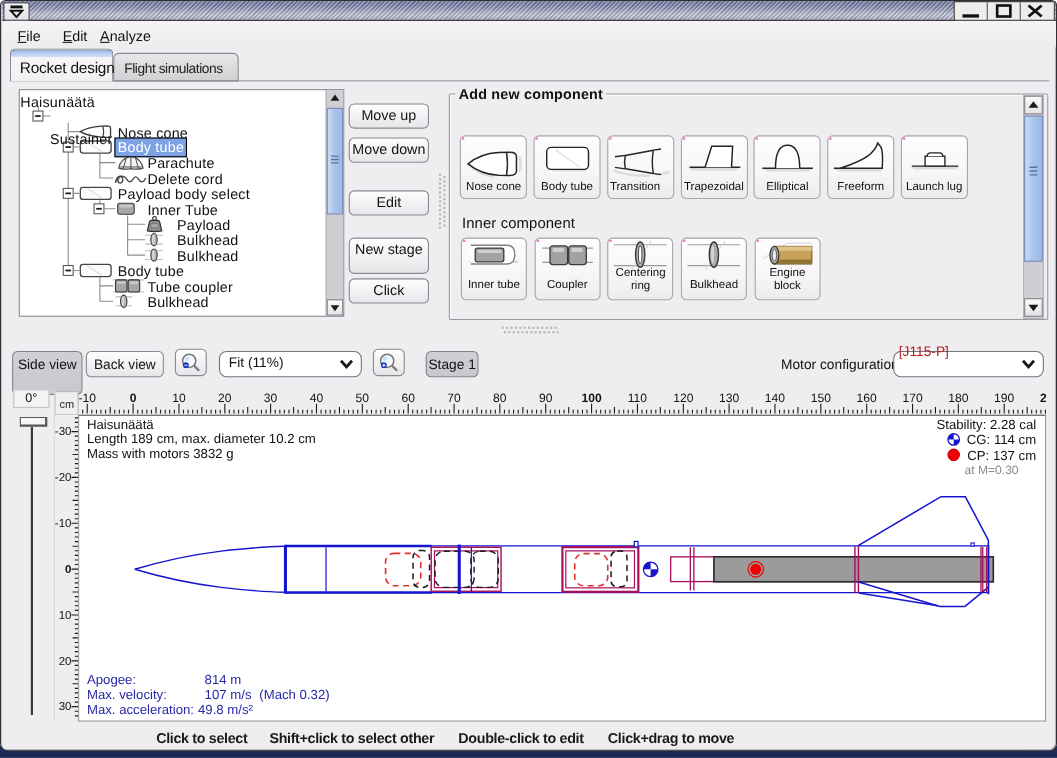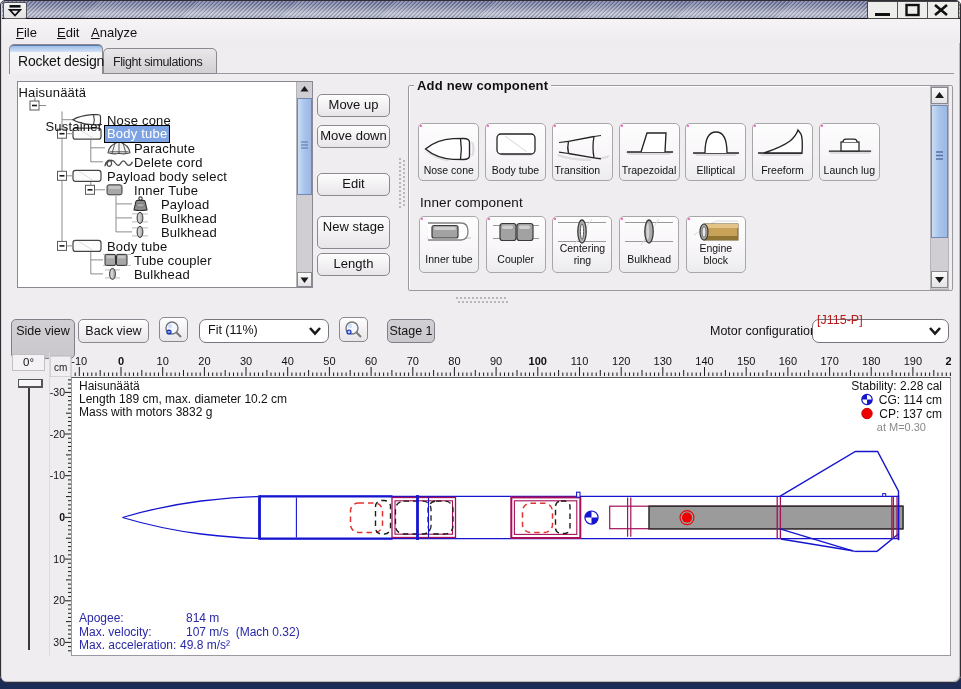--- a/index.html
+++ b/index.html
@@ -149,21 +149,21 @@
 <div class="abs" style="left:296px;top:97px;width:15px;height:97px;z-index:10;border:1px solid #7088b8;
  background:linear-gradient(90deg,#cadcf4 0%,#a8c4ea 50%,#9cb8e4 100%);"></div>
 <svg style="left:296px;top:138px;z-index:11;" width="15" height="14" viewBox="0 0 15 14">
  <path d="M4 3 H11 M4 6 H11 M4 9 H11" stroke="#5872a8" stroke-width="1.2"></path>
     </svg>
 
 <div class="btn" style="left:316px;top:93px;width:73px;height:23px;font-size:13px;line-height:20px;z-index:6;">Move up</div>
 <div class="btn" style="left:316px;top:124px;width:73px;height:23px;font-size:13px;line-height:20px;z-index:6;">Move down</div>
 <div class="btn" style="left:316px;top:172px;width:73px;height:23px;font-size:13px;line-height:20px;z-index:6;">Edit</div>
 <div class="btn" style="left:316px;top:215px;width:73px;height:33px;font-size:13px;line-height:20px;z-index:6;">New stage</div>
-<div class="btn" style="left:316px;top:252px;width:73px;height:23px;font-size:13px;line-height:20px;z-index:6;">Length</div>
+<div class="btn" style="left:316px;top:252px;width:73px;height:23px;font-size:13px;line-height:20px;z-index:6;">Click</div>
 <svg style="left:397px;top:157px;z-index:6;" width="8" height="50" viewBox="0 0 8 50">
 <rect x="1" y="0" width="2" height="2" fill="#b9b7bb"></rect>
       <rect x="5" y="2" width="2" height="2" fill="#b9b7bb"></rect>
       <rect x="1" y="4" width="2" height="2" fill="#b9b7bb"></rect>
       <rect x="5" y="6" width="2" height="2" fill="#b9b7bb"></rect>
       <rect x="1" y="8" width="2" height="2" fill="#b9b7bb"></rect>
       <rect x="5" y="10" width="2" height="2" fill="#b9b7bb"></rect>
       <rect x="1" y="12" width="2" height="2" fill="#b9b7bb"></rect>
       <rect x="5" y="14" width="2" height="2" fill="#b9b7bb"></rect>
       <rect x="1" y="16" width="2" height="2" fill="#b9b7bb"></rect>
@@ -741,13 +741,14 @@
         <path d="M778.9 527.8 L853.4 550.4"></path>
         <path d="M779.8 538 L851.5 549.7"></path>
         <path d="M853.4 550.4 H876"></path>
         <path d="M876 550.4 L897.3 533"></path>
       </g>
       <path d="M890.8 496 V537.5 M892.4 496 V537.5 M896 496 V537.5" stroke="#a50f5c" stroke-width="1.2" fill="none"></path>
       <path d="M897.6 494.5 V539.2" stroke="#1515cf" stroke-width="1.6" fill="none"></path>
       <rect x="881.7" y="492.6" width="3" height="2.8" fill="#fff" stroke="#1515cf" stroke-width="1"></rect>
     </svg>
 
+<div class="tl" style="left:141px;top:662px;font-size:13px;font-weight:bold;letter-spacing:-0.3px;color:#1a1a1a;"><span>Click to select</span><span style="margin-left:20px">Shift+click to select other</span><span style="margin-left:22px">Double-click to edit</span><span style="margin-left:22px">Click+drag to move</span></div>
 
 </div>
 </body></html>

